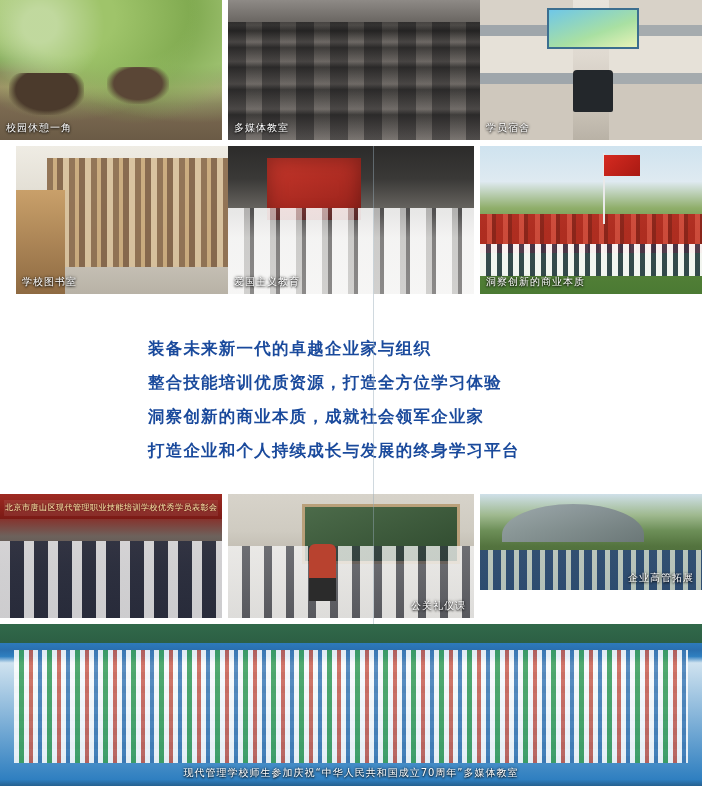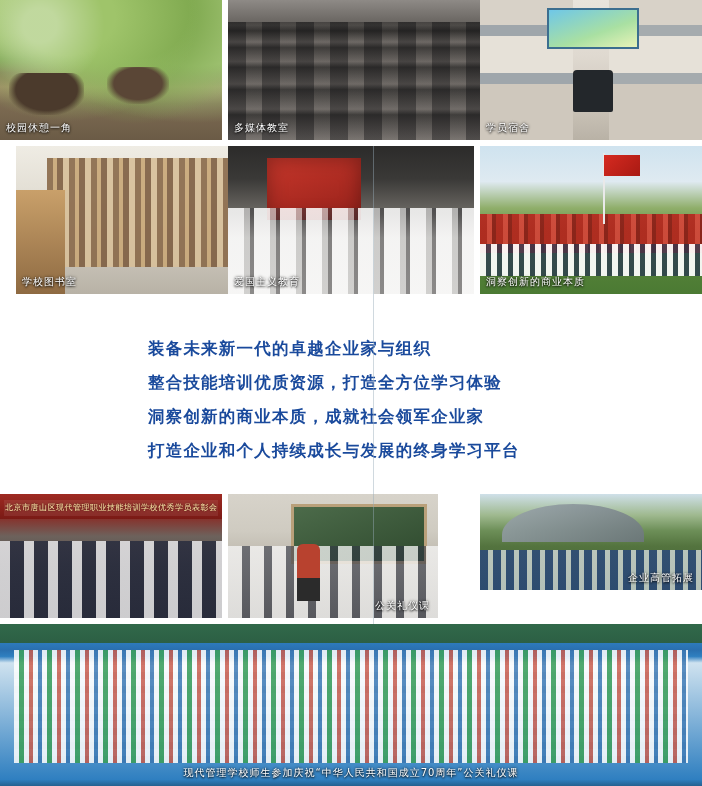--- a/index.html
+++ b/index.html
@@ -53,21 +53,21 @@
   #tile-multimedia    { left: 228px; top: 0px;   width: 246px; height: 140px; padding-left: 11px; }
   #tile-dormitory     { left: 480px; top: 0px;   width: 222px; height: 140px; }
 
   
   #tile-library       { left: 16px;   top: 146px; width: 222px; height: 148px; }
   #tile-patriotism    { left: 228px; top: 146px; width: 246px; height: 148px; }
   #tile-skill-contest { left: 480px; top: 146px; width: 222px; height: 148px; }
 
   
   #tile-award         { left: 0px;   top: 494px; width: 222px; height: 124px; text-align: right; }
-  #tile-etiquette     { left: 228px; top: 494px; width: 210px; height: 124px; }
+  #tile-etiquette     { left: 228px; top: 494px; width: 246px; height: 124px; }
   #tile-outdoor       { left: 480px; top: 494px; width: 222px; height: 96px; }
 
   
   #tile-anniversary   { left: 0px;   top: 624px; width: 702px; height: 162px; }
 
   
   .slogan {
     position: absolute;
     left: 0;
     top: 300px;
@@ -435,17 +435,17 @@
     <div class="caption br">公关礼仪课</div>
   </div>
 
   <div class="tile" id="tile-outdoor">
     <div class="photo ph-outdoor"></div>
     <div class="caption br">企业高管拓展</div>
   </div>
 
   <div class="tile" id="tile-anniversary">
     <div class="photo ph-anniv"></div>
-    <div class="caption center">现代管理学校师生参加庆祝“中华人民共和国成立70周年”公关礼仪课</div>
+    <div class="caption center">现代管理学校师生参加庆祝“中华人民共和国成立70周年”多媒体教室</div>
   </div>
 
   <div class="seam"></div>
 </div>
 
 </body></html>

